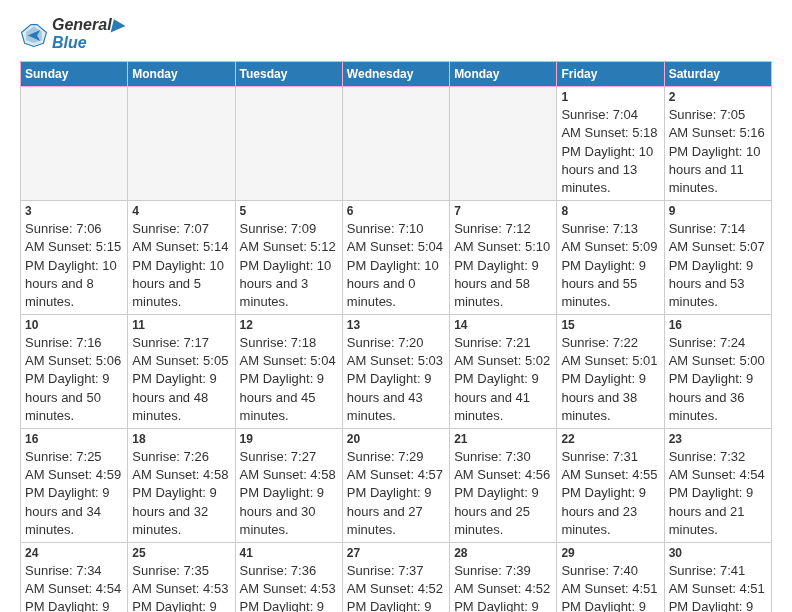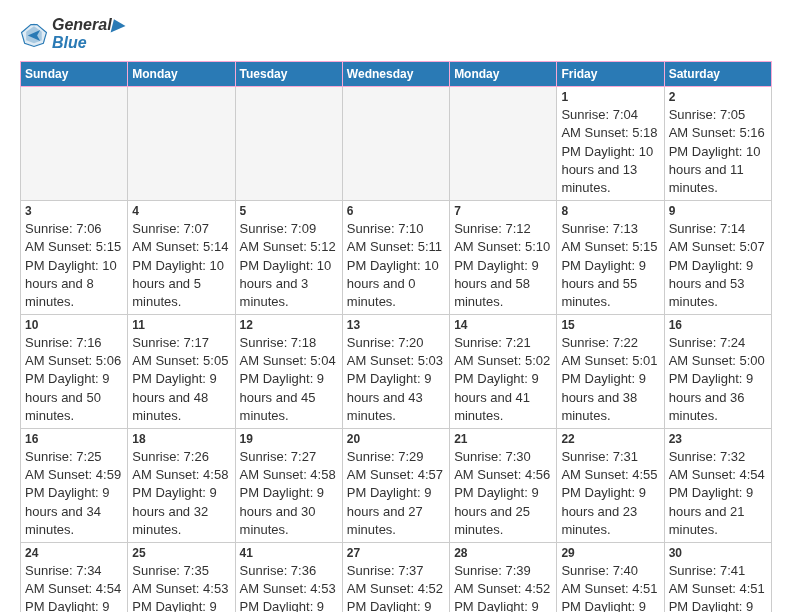--- a/index.html
+++ b/index.html
@@ -158,33 +158,33 @@
           </td>
           <td>
             <span class="day-num">5</span>
             <div class="day-info">Sunrise: 7:09 AM
 Sunset: 5:12 PM
 Daylight: 10 hours and 3 minutes.</div>
           </td>
           <td>
             <span class="day-num">6</span>
             <div class="day-info">Sunrise: 7:10 AM
-Sunset: 5:11 PM
+Sunset: 5:04 PM
 Daylight: 10 hours and 0 minutes.</div>
           </td>
           <td>
             <span class="day-num">7</span>
             <div class="day-info">Sunrise: 7:12 AM
 Sunset: 5:10 PM
 Daylight: 9 hours and 58 minutes.</div>
           </td>
           <td>
             <span class="day-num">8</span>
             <div class="day-info">Sunrise: 7:13 AM
-Sunset: 5:15 PM
+Sunset: 5:09 PM
 Daylight: 9 hours and 55 minutes.</div>
           </td>
           <td>
             <span class="day-num">9</span>
             <div class="day-info">Sunrise: 7:14 AM
 Sunset: 5:07 PM
 Daylight: 9 hours and 53 minutes.</div>
           </td>
         </tr>
         <tr>

